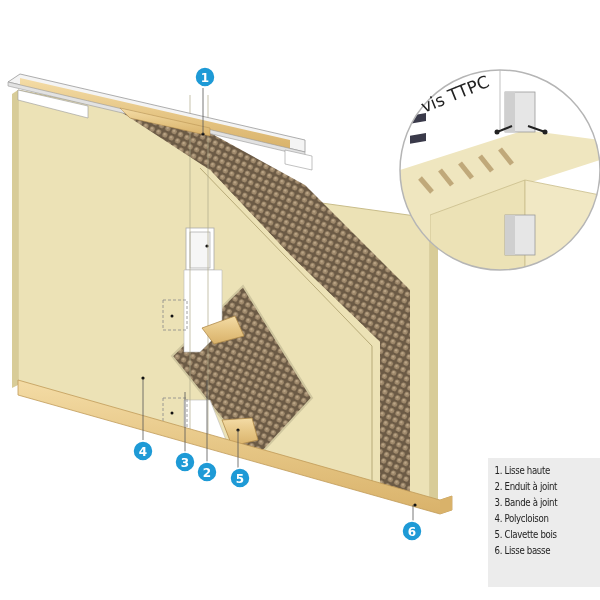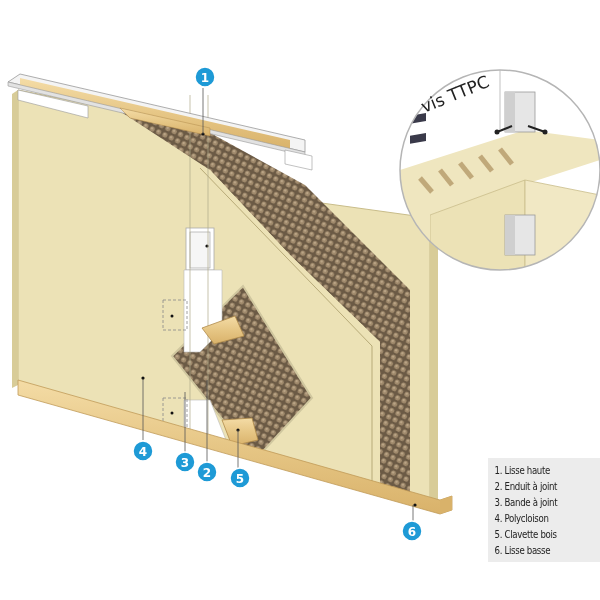--- a/index.html
+++ b/index.html
@@ -1,19 +1,19 @@
 <!DOCTYPE html>
 <html><head>
 <meta charset="utf-8">
 <style>
   html, body { margin: 0; padding: 0; background: #ffffff; }
   body { width: 600px; height: 600px; position: relative; overflow: hidden; font-family: "Liberation Sans", sans-serif; }
   #diagram { position: absolute; left: 0; top: 0; width: 600px; height: 600px; }
   .callout-label { font-family: "DejaVu Sans", sans-serif; font-weight: bold; font-size: 12px; fill: #ffffff; }
-  .legend { position: absolute; left: 488px; top: 458px; width: 112px; height: 104px; background: #ececec; }
+  .legend { position: absolute; left: 488px; top: 458px; width: 112px; height: 129px; background: #ececec; }
   .legend-item { font-family: "DejaVu Sans", sans-serif; font-size: 10.5px; color: #222; line-height: 16px; padding-left: 8px; letter-spacing: -0.4px; transform: scaleX(0.82); transform-origin: left center; white-space: nowrap; }
   .zoom-text { font-family: "DejaVu Sans", sans-serif; font-size: 17px; fill: #222; }
 </style>
 </head>
 <body>
 
 <svg id="diagram" viewBox="0 0 600 600" xmlns="http://www.w3.org/2000/svg">
   <defs>
     <pattern id="honey" width="7" height="7" patternUnits="userSpaceOnUse" patternTransform="rotate(25)">
       <rect width="7" height="7" fill="#6b5a45"></rect>

